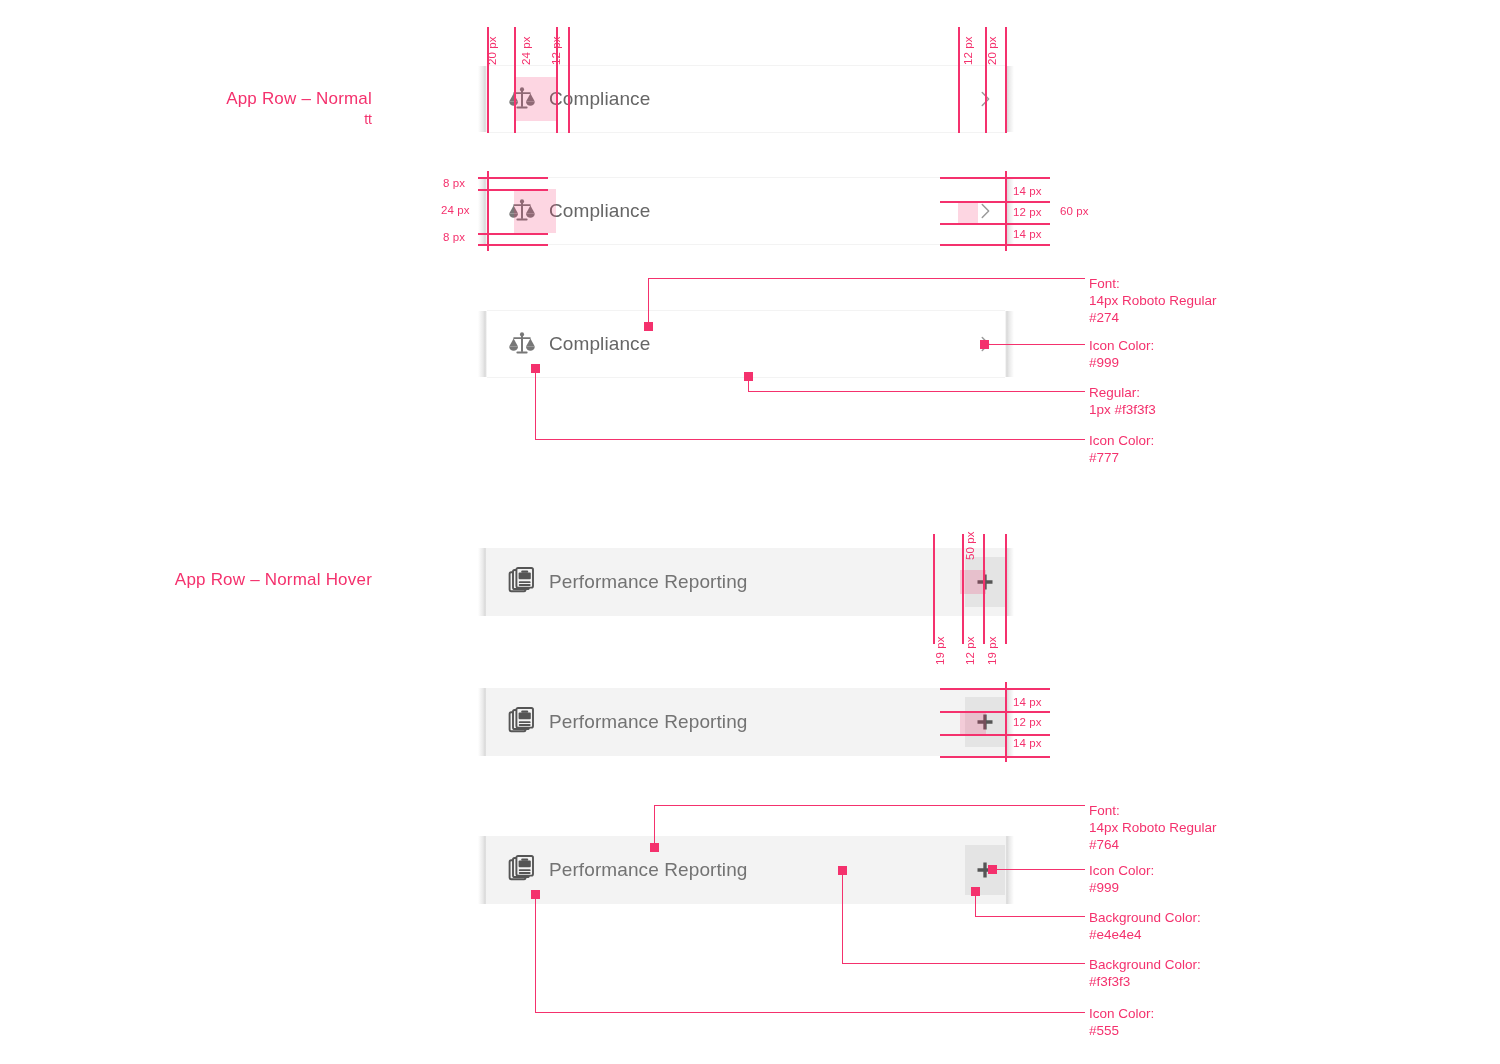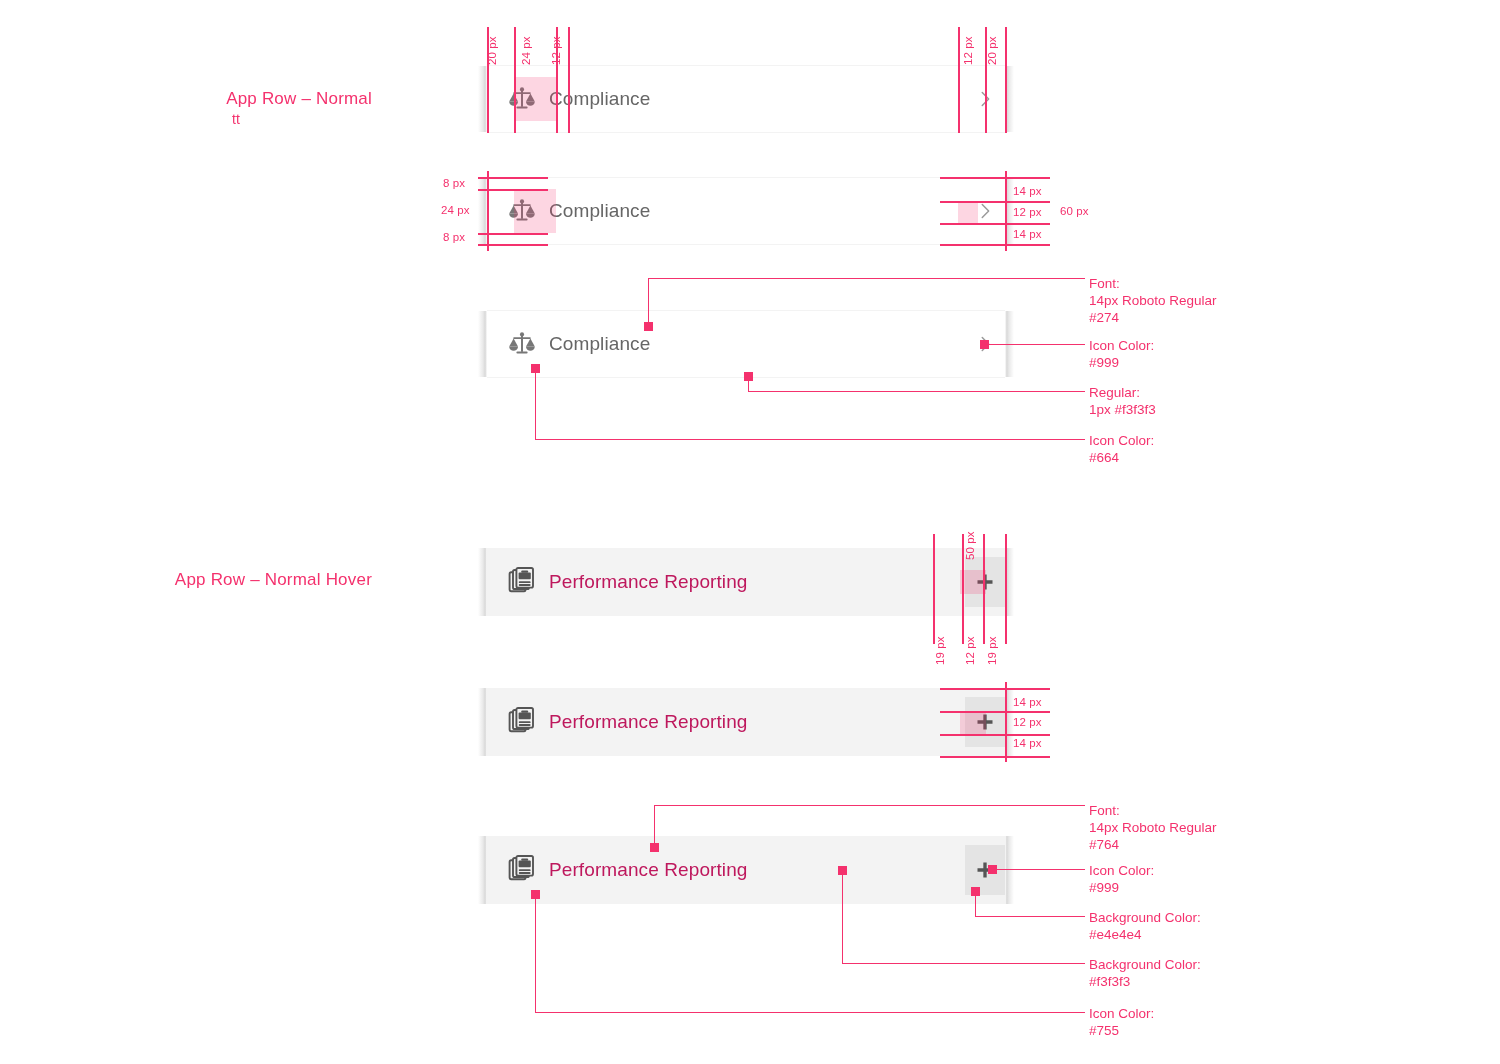--- a/index.html
+++ b/index.html
@@ -65,21 +65,21 @@
     width:30px; height:30px;
     flex:0 0 30px;
     display:flex; align-items:center; justify-content:center;
   }
   .row-label {
     font-size:19px;
     color:#666;
     white-space:nowrap;
     letter-spacing:.1px;
   }
-  .row-label.dark { color:#be185d; }
+  .row-label.dark { color:#737373; }
   .row-action {
     margin-left:auto;
     width:40px; height:50px;
     display:flex; align-items:center; justify-content:center;
     flex:0 0 40px;
   }
   .row-action.plus-bg { background:#e4e4e4; }
 
   
   .vline {
@@ -128,21 +128,21 @@
   }
   .lead.h { height:1.4px; }
   .lead.v { width:1.4px; }
 </style>
 </head>
 <body>
 
 <div class="stage">
 
   <div class="section-title" style="left:100px; top:84px; width:272px;">App Row – Normal</div>
-  <div class="section-sub" style="left:100px; top:106px; width:272px;text-align:center;">tt</div>
+  <div class="section-sub" style="left:100px; top:106px; width:272px;">tt</div>
 
   <div class="app-row bordered" style="left:487px; top:60px; width:518px; height:68px; padding-left:20px;">
     <div class="edge-bar left"></div>
     <div class="edge-bar right"></div>
     <div class="row-icon">
       <svg viewBox="0 0 30 30" width="30" height="30" aria-hidden="true">
         <g fill="#777">
           <circle cx="15" cy="5.4" r="2.1"></circle>
           <rect x="14" y="6.6" width="2" height="16.2"></rect>
           <rect x="9.4" y="22.4" width="11.2" height="2.2" rx="1"></rect>
@@ -274,21 +274,21 @@
   <div class="callout" style="left:1089px; top:379px;">
     <div>Regular:</div>
     <div>1px #f3f3f3</div>
   </div>
 
   <div class="dot" style="left:531px; top:359px;"></div>
   <div class="lead v" style="left:535px; top:363px; height:72px;"></div>
   <div class="lead h" style="left:535px; top:434px; width:550px;"></div>
   <div class="callout" style="left:1089px; top:427px;">
     <div>Icon Color:</div>
-    <div>#664</div>
+    <div>#777</div>
   </div>
 
   <div class="section-title" style="left:100px; top:565px; width:272px;">App Row – Normal Hover</div>
 
   <div class="app-row hover-row" style="left:487px; top:543px; width:518px; height:68px; padding-left:20px;">
     <div class="edge-bar left"></div>
     <div class="edge-bar right"></div>
     <div class="row-icon">
       <svg viewBox="0 0 30 30" width="30" height="30" aria-hidden="true">
         <g fill="none" stroke="#555" stroke-width="1.9">
@@ -418,16 +418,16 @@
   <div class="callout" style="left:1089px; top:951px;">
     <div>Background Color:</div>
     <div>#f3f3f3</div>
   </div>
 
   <div class="dot" style="left:531px; top:885px;"></div>
   <div class="lead v" style="left:535px; top:889px; height:119px;"></div>
   <div class="lead h" style="left:535px; top:1007px; width:550px;"></div>
   <div class="callout" style="left:1089px; top:1000px;">
     <div>Icon Color:</div>
-    <div>#755</div>
+    <div>#555</div>
   </div>
 
 </div>
 
 </body></html>

